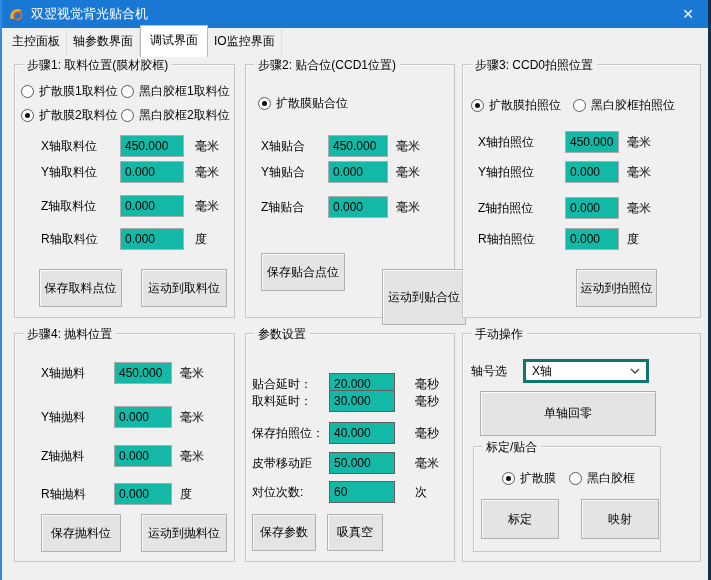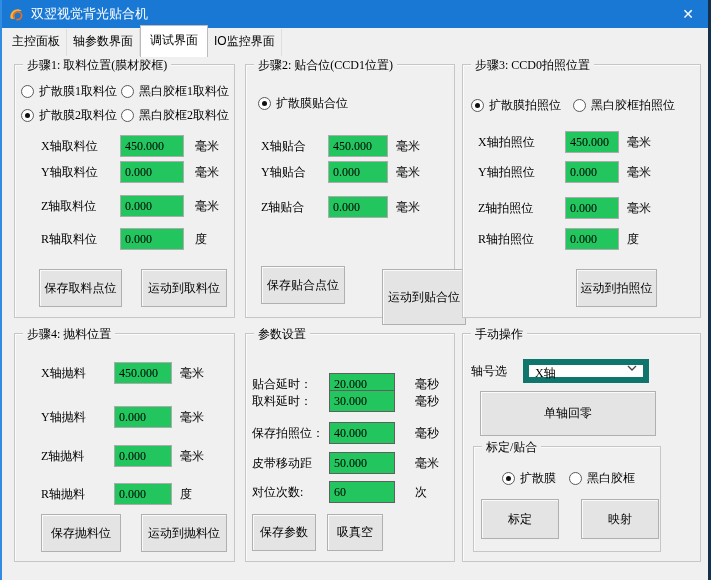--- a/index.html
+++ b/index.html
@@ -18,46 +18,46 @@
                justify-content:center; color:#fff; font-size:14px; cursor:pointer; }
 
   
   .tabstrip { position:absolute; top:28px; left:4px; height:28px; display:flex; align-items:flex-end; z-index:3; }
   .tab { padding:4px 6px 6px; white-space:nowrap; cursor:pointer; border-right:1px solid #dedede; }
   .tab.active { background:#fff; border:1px solid #bcbcbc; border-bottom:none;
                 padding:6px 9px 8px; margin-bottom:-1px; }
 
   
   .grp { position:absolute; border:1px solid #c6c6c6; background:#f0f0f0;
-         box-shadow:1px 1px 0 #fbfbfb inset;font-family:Liberation Serif, serif; }
+         box-shadow:1px 1px 0 #fbfbfb inset; }
   .gt { position:absolute; top:-8px; left:8px; background:#f0f0f0; padding:0 4px; white-space:nowrap; }
 
   .row { position:absolute; display:flex; align-items:center; height:22px; white-space:nowrap; }
   .lbl { flex:none; }
-  .tin { height:22px; border:1px solid #acacac; background:#22c55e; font:inherit; padding:0 4px; }
+  .tin { height:22px; border:1px solid #acacac; background:#14b8a6; font:inherit; padding:0 4px; }
   .unit { margin-left:10px; }
 
   #g1 .lbl{width:79px;} #g1 .tin{width:64px;} #g1 .unit{margin-left:11px;}
   #g2 .lbl{width:67px;} #g2 .tin{width:60px;} #g2 .unit{margin-left:8px;}
   #g3 .lbl{width:87px;} #g3 .tin{width:54px;} #g3 .unit{margin-left:8px;}
   #g4 .lbl{width:73px;} #g4 .tin{width:58px;} #g4 .unit{margin-left:8px;}
   #g5 .lbl{width:77px;} #g5 .tin{width:66px; border-color:#5f5f5f;} #g5 .unit{margin-left:20px;}
 
   .btn { position:absolute; background:#e4e4e4; border:1px solid #b0b0b0;
          display:flex; align-items:center; justify-content:center;
          box-shadow:inset 1px 1px 0 #fafafa; cursor:pointer; white-space:nowrap; }
 
   .radio { position:absolute; display:flex; align-items:center; gap:5px; height:20px;
            white-space:nowrap; cursor:pointer; }
   .rb { width:13px; height:13px; border:1px solid #5a5a5a; border-radius:50%;
         background:#fff; position:relative; flex:none; }
   .rb.checked::after { content:""; position:absolute; left:3px; top:3px; width:5px; height:5px;
                        border-radius:50%; background:#111; }
 
-  .combo { position:absolute; display:flex; align-items:flex-start; border:6px solid #0f766e;
+  .combo { position:absolute; display:flex; align-items:center; border:3px solid #0f766e;
            background:#fff; padding:0 6px; cursor:pointer; }
   .combo .chev { margin-left:auto; display:flex; }
 </style>
 </head>
 <body>
 
 <div id="win">
 
   <div class="titlebar">
     <span class="app-icon">
@@ -135,21 +135,21 @@
     <div class="row" style="left:15px;top:96px">
       <span class="lbl">Y轴贴合</span>
       <input class="tin" value="0.000" style="">
       <span class="unit">毫米</span>
     </div>
     <div class="row" style="left:15px;top:131px">
       <span class="lbl">Z轴贴合</span>
       <input class="tin" value="0.000" style="">
       <span class="unit">毫米</span>
     </div>
-    <div class="btn" style="left:15px;top:201px;width:84px;height:38px">保存贴合点位</div>
+    <div class="btn" style="left:15px;top:188px;width:84px;height:38px">保存贴合点位</div>
     <div class="btn" style="left:136px;top:204px;width:84px;height:56px">运动到贴合位</div>
   </div>
 
   <div class="grp" id="g3" style="left:460px;top:64px;width:239px;height:254px">
     <span class="gt">步骤3: CCD0拍照位置</span>
     <span class="radio" style="left:8px;top:30px">
       <span class="rb checked"></span>
       <span>扩散膜拍照位</span>
     </span>
     <span class="radio" style="left:110px;top:30px">

